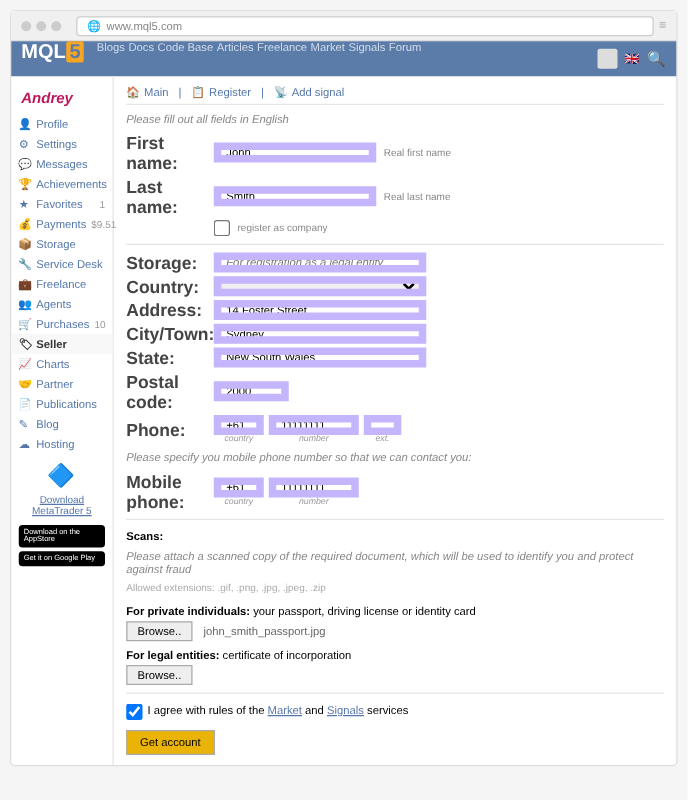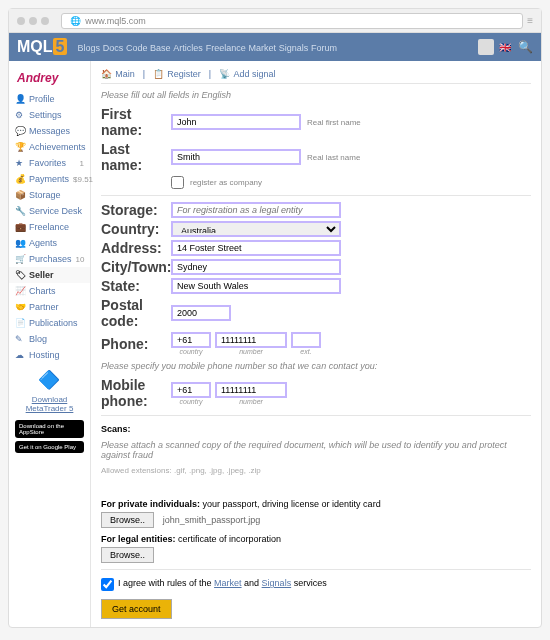--- a/index.html
+++ b/index.html
@@ -1,21 +1,21 @@
 <!DOCTYPE html>
 <html><head>
 <meta charset="utf-8">
 <style>
 *{margin:0;padding:0;box-sizing:border-box;font-family:Arial,sans-serif}
 body{background:#f5f5f5;width:550px;height:640px;overflow:hidden;font-size:10px}
 .browser{background:#fff;border:1px solid #ddd;border-radius:4px;margin:8px}
 .browser-bar{height:24px;background:#f0f0f0;border-bottom:1px solid #ddd;display:flex;align-items:center;padding:0 8px;gap:4px}
 .dot{width:8px;height:8px;border-radius:50%;background:#ccc}
 .url-bar{flex:1;background:#fff;border:1px solid #ccc;border-radius:3px;padding:2px 8px;font-size:9px;color:#888;margin-left:8px;display:flex;align-items:center;gap:4px}
-.topnav{background:#5b7ca8;height:28px;display:flex;align-items:center;padding:0 8px;gap:10px}
+.topnav{background:#5b7ca8;height:28px;display:flex;padding:0 8px;gap:10px}
 .logo{color:#fff;font-weight:bold;font-size:16px}
 .logo .five{background:#f5a623;color:#5b7ca8;padding:0 3px;border-radius:2px}
 .navlink{color:#d0dcec;font-size:9px;cursor:pointer}
 .navright{margin-left:auto;display:flex;gap:6px;align-items:center}
 .search-ic{color:#fff;font-size:12px}
 .avatar{width:16px;height:16px;background:#ddd;border-radius:2px}
 .content{display:flex}
 .sidebar{width:82px;border-right:1px solid #e5e5e5;padding:4px 0}
 .username{font-weight:bold;font-style:italic;font-size:12px;padding:6px 8px;color:#be185d}
 .sb-item{display:flex;align-items:center;padding:3px 6px;font-size:9px;color:#5577aa;gap:4px;cursor:pointer}
@@ -23,21 +23,21 @@
 .sb-icon{width:10px;height:10px;display:inline-block}
 .sb-badge{margin-left:auto;color:#999;font-size:8px}
 .download-link{color:#5577aa;font-size:8px;text-align:center;padding:4px;text-decoration:underline}
 .store-btn{background:#000;color:#fff;font-size:6px;padding:3px 4px;margin:3px 6px;border-radius:3px}
 .main{flex:1;padding:8px 10px}
 .tabs{display:flex;gap:8px;font-size:9px;color:#5577aa;padding-bottom:4px;border-bottom:1px solid #e5e5e5;margin-bottom:6px}
 .tab-item{display:flex;align-items:center;gap:3px}
 .note{font-style:italic;color:#888;font-size:9px;margin:6px 0}
 .row{display:flex;align-items:center;margin:3px 0;gap:6px}
 .lbl{width:64px;font-size:14px;font-weight:bold;color:#444}
-.inp{border:2px solid #c4b5fd;padding:2px 4px;font-size:9px;width:130px;height:16px}
+.inp{border:6px solid #c4b5fd;padding:2px 4px;font-size:9px;width:130px;height:16px}
 .inp.wide{width:170px}
 .hint{font-size:8px;color:#888;}
 .sublbl{font-size:7px;color:#999;font-style:italic;text-align:center}
 .phone-group{display:flex;gap:4px}
 .phone-group .inp{width:40px}
 .phone-group .inp.num{width:72px}
 .sec-title{font-weight:bold;font-size:9px;margin-top:8px}
 .browse-btn{border:1px solid #aaa;background:#eee;padding:2px 8px;font-size:9px;cursor:pointer}
 .filename{font-size:9px;color:#666;margin-left:6px}
 .cb-row{display:flex;align-items:flex-start;gap:4px;font-size:9px;margin:8px 0}
@@ -228,21 +228,21 @@
         <div class="phone-group">
           <div><input class="inp" value="+61" style=""><div class="sublbl">country</div></div>
           <div><input class="inp num" value="11111111" style=""><div class="sublbl">number</div></div>
         </div>
       </div>
       <hr>
       <div class="sec-title">Scans:</div>
       <div class="note">Please attach a scanned copy of the required document, which will be used to identify you and protect against fraud</div>
       <div class="hint" style="font-style:normal;color:#aaa;font-size:8px">Allowed extensions: .gif, .png, .jpg, .jpeg, .zip</div>
 
-      <div style="margin-top:24px;font-size:9px"><b>For private individuals:</b> <span>your passport, driving license or identity card</span></div>
+      <div style="margin-top:9px;font-size:9px"><b>For private individuals:</b> <span>your passport, driving license or identity card</span></div>
       <div style="margin-top:3px">
         <button class="browse-btn">Browse..</button>
         <span class="filename">john_smith_passport.jpg</span>
       </div>
 
       <div style="margin-top:6px;font-size:9px"><b>For legal entities:</b> <span>certificate of incorporation</span></div>
       <div style="margin-top:3px">
         <button class="browse-btn">Browse..</button>
       </div>
       <hr>

